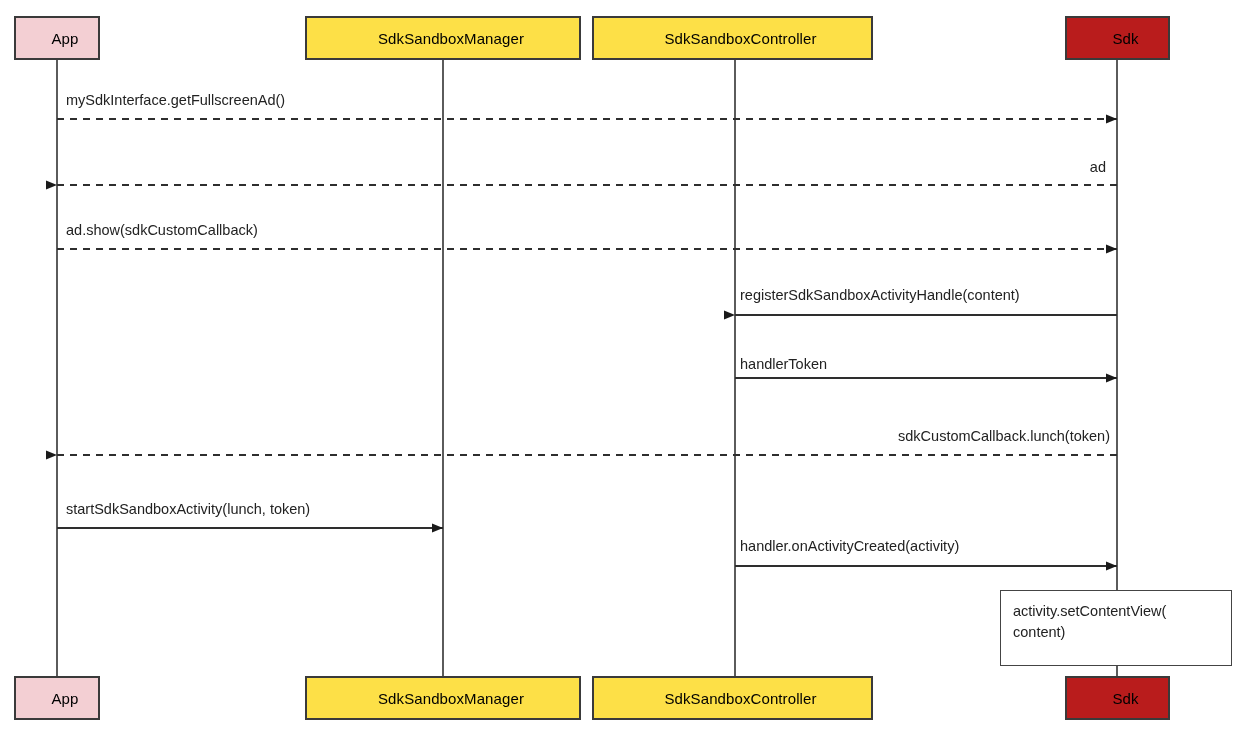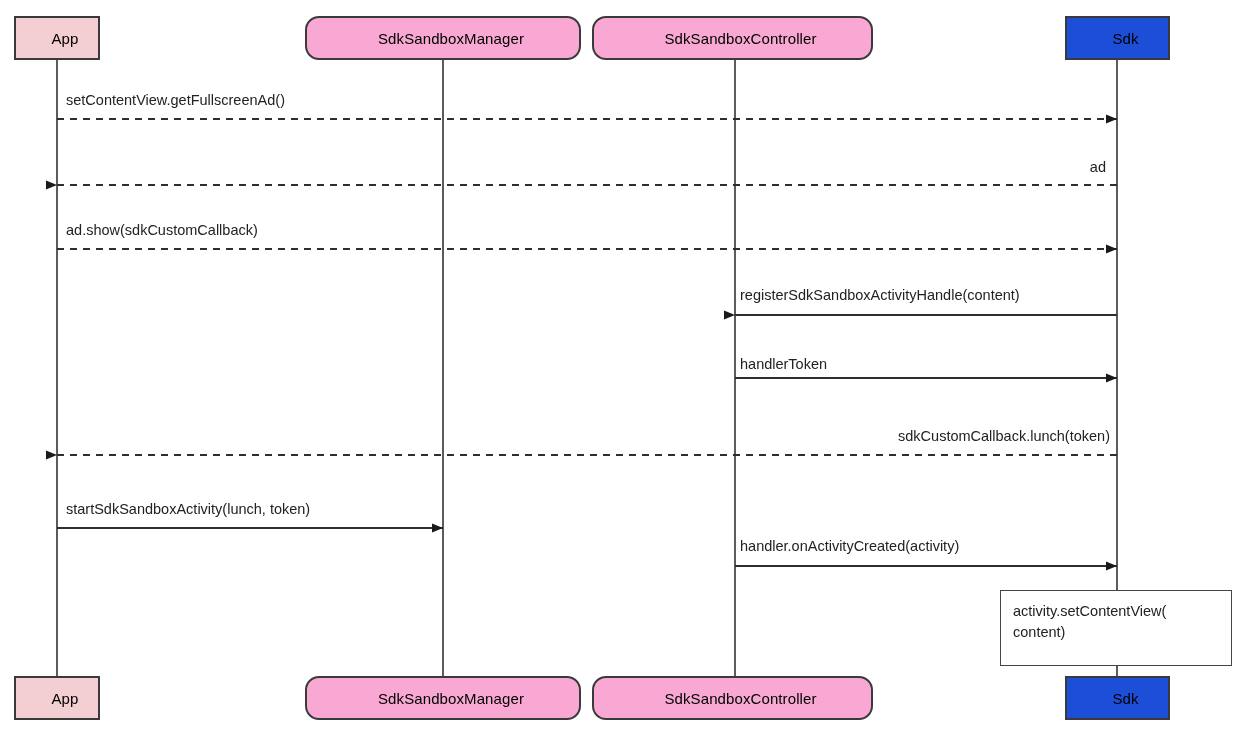--- a/index.html
+++ b/index.html
@@ -31,22 +31,22 @@
     display: flex;
     align-items: center;
     justify-content: center;
     font-size: 15px;
     color: #000000;
     letter-spacing: 0.1px;
     z-index: 5;
     padding-left: 16px;
   }
   .participant-box.pink  { background: #F3CFD3; }
-  .participant-box.yellow{ background: #f9a8d4; border-radius: 14px; }
-  .participant-box.green { background: #1d4ed8; }
+  .participant-box.yellow{ background: #fde047; }
+  .participant-box.green { background: #b91c1c; }
 
   .msg-label {
     position: absolute;
     font-size: 14.5px;
     color: #222222;
     white-space: nowrap;
     z-index: 6;
   }
   .msg-label.left  { text-align: left; }
   .msg-label.right { }
@@ -117,21 +117,21 @@
         <span>SdkSandboxManager</span>
       </div>
       <div class="participant-box yellow" style="left: 592px; top: 676px; width: 281px; height: 44px;">
         <span>SdkSandboxController</span>
       </div>
       <div class="participant-box green" style="left: 1065px; top: 676px; width: 105px; height: 44px;">
         <span>Sdk</span>
       </div>
     </div>
   <div id="labels">
-      <div class="msg-label left" style="left: 66px; top: 92px;">setContentView.getFullscreenAd()</div>
+      <div class="msg-label left" style="left: 66px; top: 92px;">mySdkInterface.getFullscreenAd()</div>
       <div class="msg-label right" style="right: 135px; top: 159px;">ad</div>
       <div class="msg-label left" style="left: 66px; top: 222px;">ad.show(sdkCustomCallback)</div>
       <div class="msg-label left" style="left: 740px; top: 287px;">registerSdkSandboxActivityHandle(content)</div>
       <div class="msg-label left" style="left: 740px; top: 356px;">handlerToken</div>
       <div class="msg-label right" style="right: 131px; top: 428px; margin-left: 48px;">sdkCustomCallback.lunch(token)</div>
       <div class="msg-label left" style="left: 66px; top: 501px;">startSdkSandboxActivity(lunch, token)</div>
       <div class="msg-label left" style="left: 740px; top: 538px;">handler.onActivityCreated(activity)</div>
     </div>
   <div id="notes">
       <div class="note-box" style="left: 1000px; top: 590px; width: 232px; height: 76px;">

